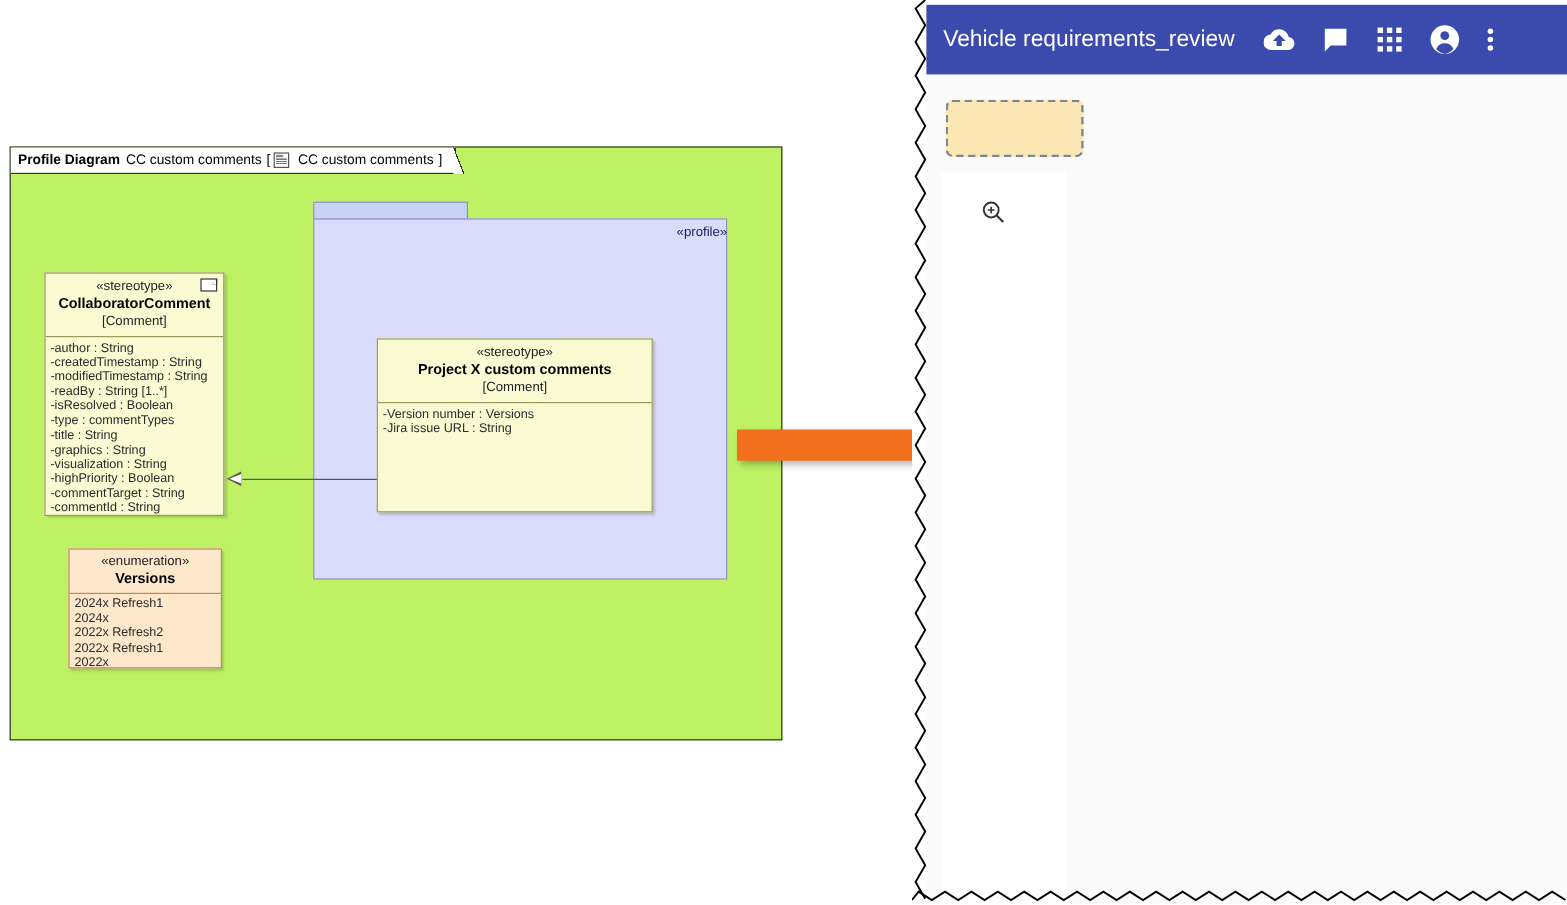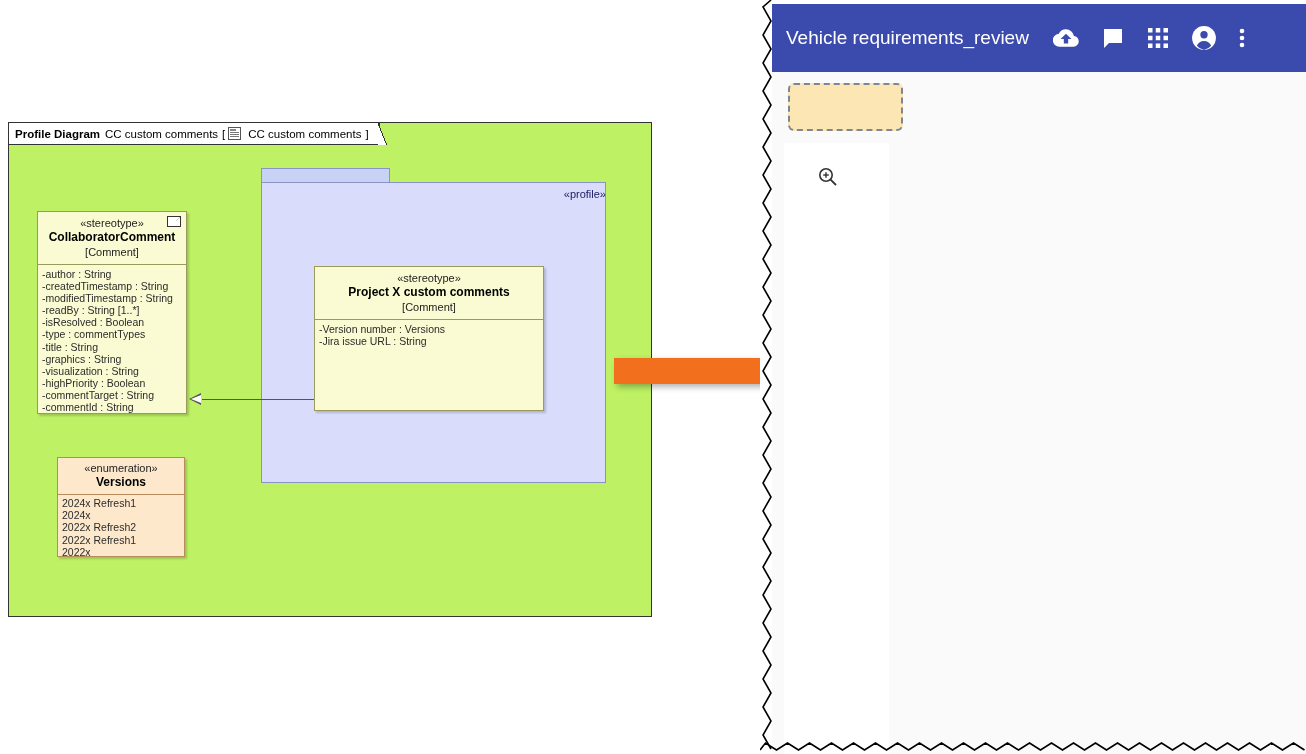--- a/index.html
+++ b/index.html
@@ -111,20 +111,21 @@
     color: #1a1a60;
   }
 
   
   .cls-box {
     position: absolute;
     box-sizing: border-box;
     border: 1px solid #9a9a5c;
     background: #fbfbd3;
     box-shadow: 2px 2px 2px rgba(0,0,0,0.18);
+    margin-top: 16px;
   }
   .cls-head {
     padding: 4px 6px 5px 6px;
     text-align: center;
     border-bottom: 1px solid #9a9a5c;
     position: relative;
   }
   .cls-stereo { font-size: 11px; color: #222; line-height: 14px; }
   .cls-name { font-size: 12px; font-weight: bold; color: #000; line-height: 15px; }
   .cls-meta { font-size: 11px; color: #222; line-height: 14px; }
@@ -249,21 +250,21 @@
     position: absolute;
     z-index: 40;
     pointer-events: none;
   }
   .torn-left { left: 0; top: 0; width: 16px; height: 754px; }
   .torn-bottom { left: 0; bottom: 0; width: 546px; height: 16px; }
 
   #app-header {
     position: absolute;
     left: 12px; top: 4px;
-    width: 534px; height: 68px;
+    width: 534px; height: 58px;
     background: #3b4aad;
     display: flex;
     align-items: center;
     box-sizing: border-box;
     padding-left: 14px;
   }
   #app-title {
     color: #ffffff;
     font-size: 19px;
     white-space: nowrap;

